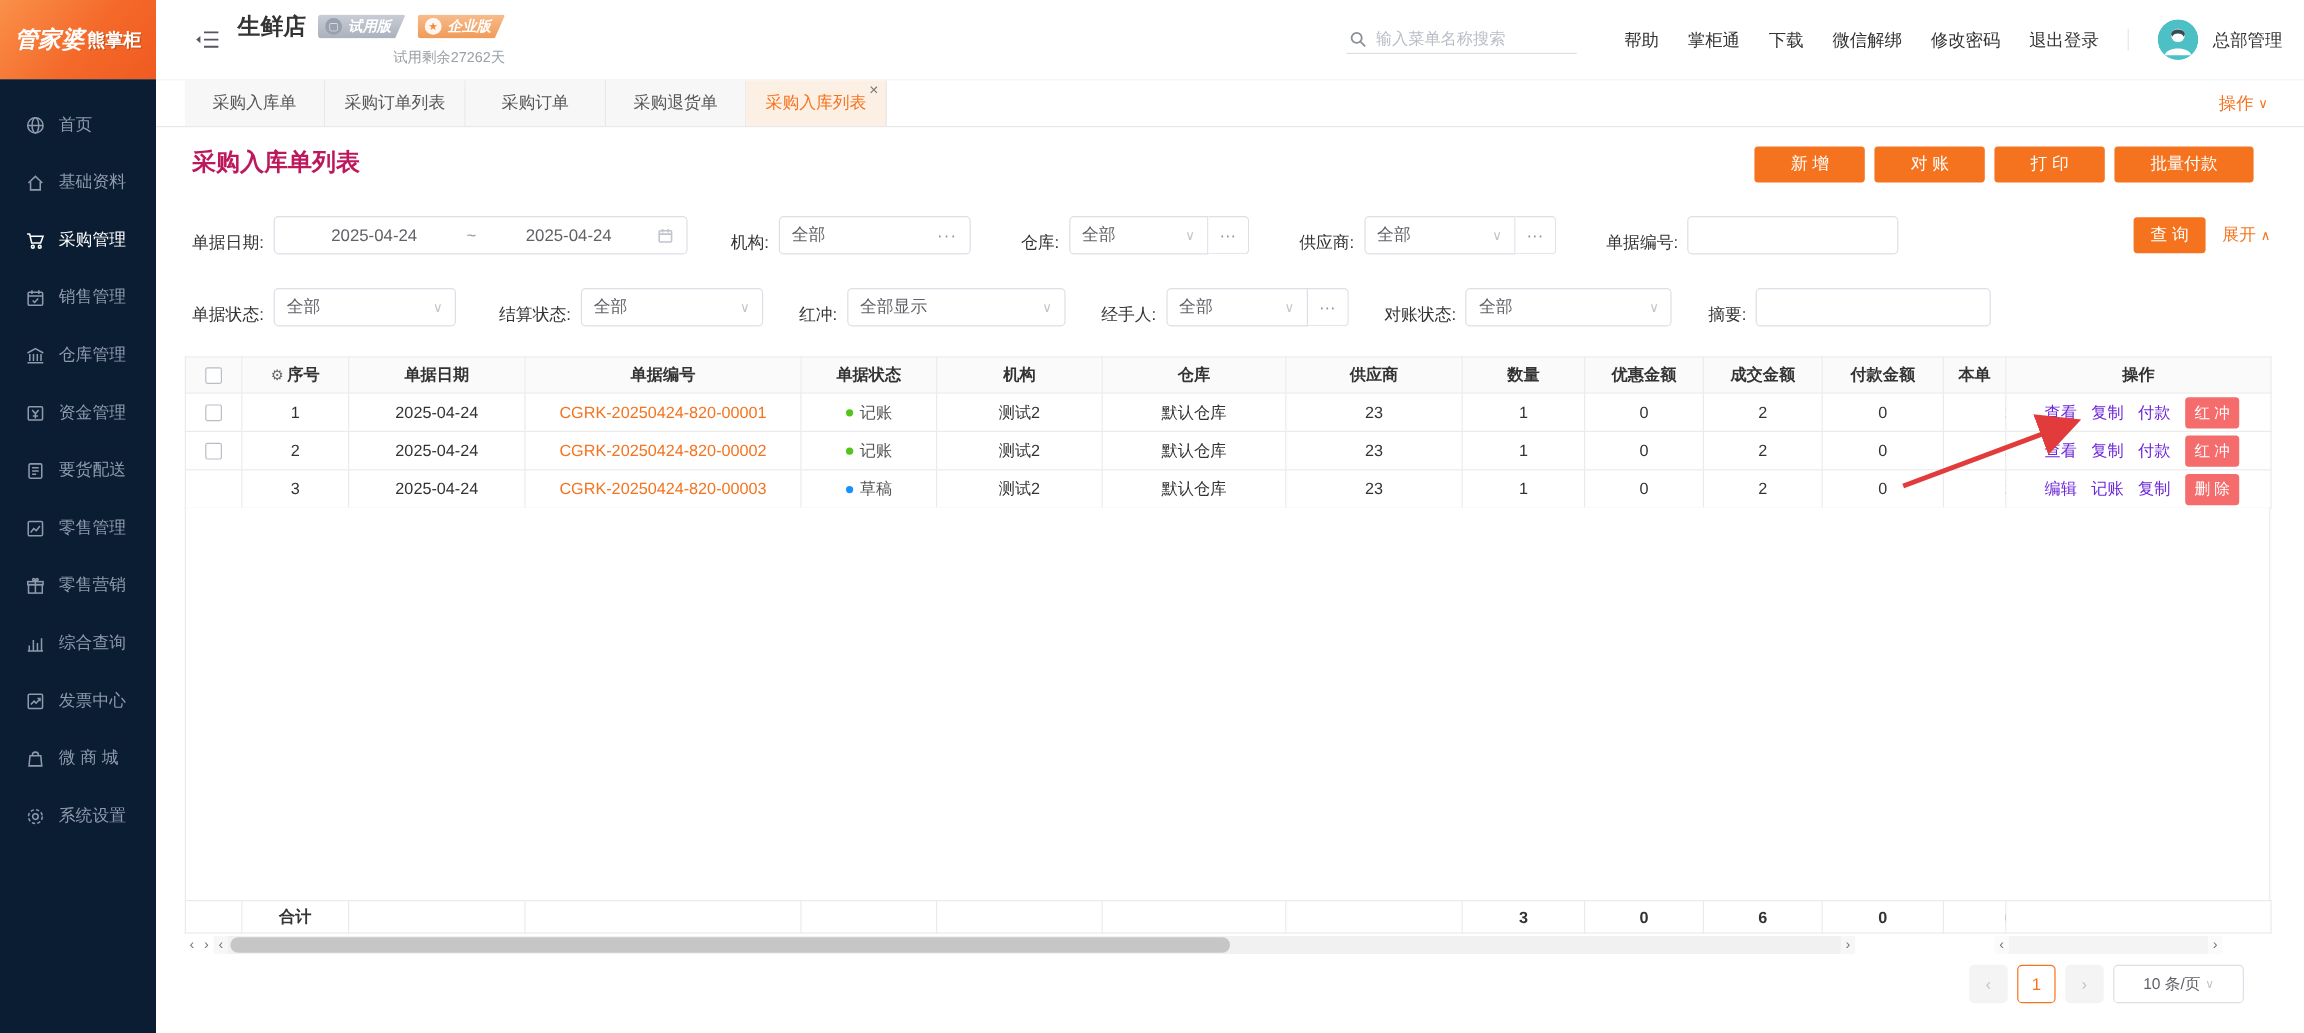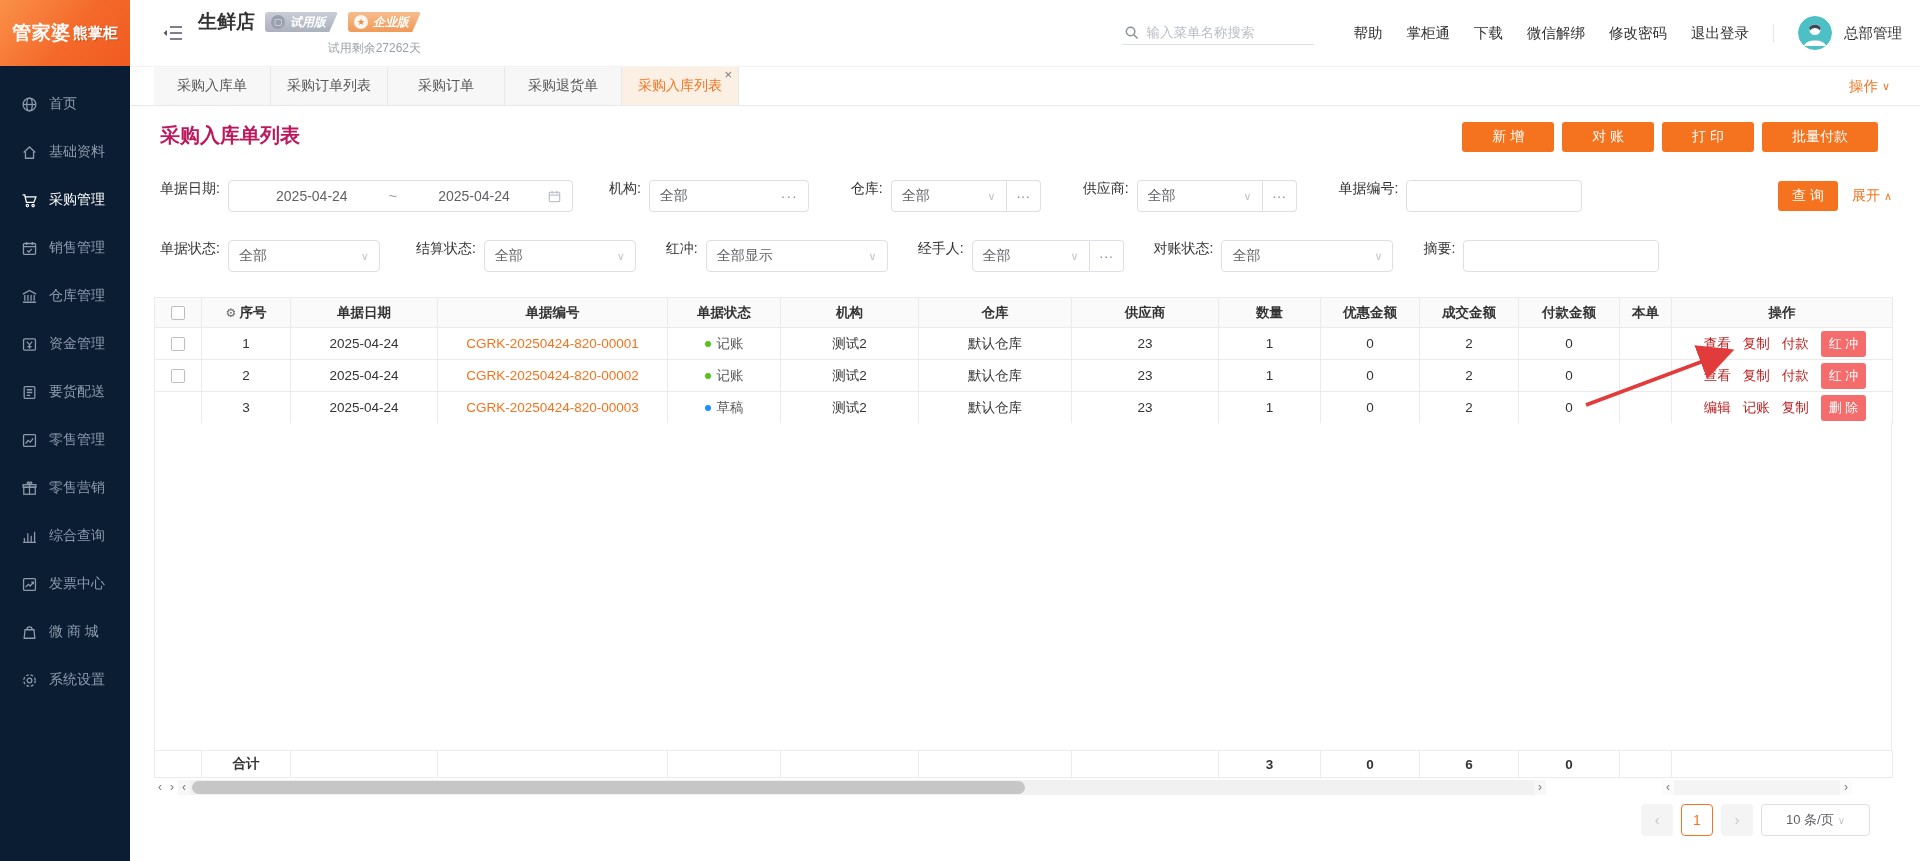--- a/index.html
+++ b/index.html
@@ -4,21 +4,21 @@
 <style>
   * { margin:0; padding:0; box-sizing:border-box; }
   html,body { width:1920px; height:861px; overflow:hidden; background:#fff;
     font-family:"Liberation Sans","DejaVu Sans",sans-serif; font-size:14px; color:#333; }
   .abs { position:absolute; }
 
   
   .logo { left:0; top:0; width:130px; height:66px;
     background:linear-gradient(130deg,#fa9049 0%,#f4692a 55%,#f05a20 100%);
     display:flex; align-items:center; justify-content:center; gap:2px; }
-  .logo .l1 { color:#fff; font-weight:800; font-size:19px; letter-spacing:.5px;}
+  .logo .l1 { color:#fff; font-weight:800; font-size:19px; font-style:italic; letter-spacing:.5px;}
   .logo .l2 { color:#fff; font-weight:700; font-size:15px; text-shadow:1px 1px 0 rgba(120,40,0,.35);}
   .sidebar { left:0; top:66px; width:130px; height:795px; background:#0b1d33; padding-top:14px; }
   .side-item { height:48px; display:flex; align-items:center; gap:11px; padding-left:21px;
     color:#8e9aac; cursor:pointer; }
   .side-item.active { color:#ffffff; }
   .side-item .icn { width:17px; height:17px; display:inline-flex; }
   .side-item .icn svg { width:17px; height:17px; stroke:currentColor; fill:none; stroke-width:1.2; }
 
   
   .topbar { left:130px; top:0; width:1790px; height:66px; background:#fff; }
@@ -59,21 +59,21 @@
     gap:4px; color:#f5731e; font-size:14.5px; cursor:pointer; }
   .tab-action .crt { font-size:11px; }
 
   
   .page-title { left:160px; top:122px; font-size:20px; font-weight:700; color:#be185d; }
   .head-btns { top:122px; right:42px; display:flex; gap:8px; }
   .obtn { height:30px; padding:0 30px; background:#f5731e; color:#fff; border:none; border-radius:3px;
     font-size:14px; cursor:pointer; white-space:nowrap; }
 
   
-  .frow { display:flex; align-items:flex-start; height:32px; }
+  .frow { display:flex; align-items:flex-end; height:32px; }
   .frow1 { left:160px; top:180px; }
   .frow2 { left:160px; top:240px; }
   .flabel { color:#333; margin-right:8px; white-space:nowrap; }
   .fgap36 { width:36px; } .fgap44 { width:42px; } .fgap30 { width:30px; }
   .ctrl { height:32px; border:1px solid #dcdfe6; border-radius:4px; background:#fff;
     display:flex; align-items:center; color:#606266; font-size:14px; cursor:pointer; }
   .datebox { width:345px; padding:0 10px; }
   .datebox .d { flex:1; text-align:center; }
   .datebox .tld { color:#999; padding:0 4px; }
   .datebox svg { width:15px; height:15px; stroke:#c0c4cc; fill:none; stroke-width:1.4; }
@@ -99,21 +99,21 @@
   table.grid tbody td { height:32px; }
   .gridhead { left:154px; top:297px; }
   .gearg { color:#666; font-size:12px; margin-right:3px; }
   .cbx { width:14px; height:14px; appearance:none; -webkit-appearance:none; border:1px solid #b9bdc5;
     border-radius:2px; background:#fff; vertical-align:middle; cursor:pointer; }
   .docno { color:#f5731e; cursor:pointer; }
   .stat { display:inline-flex; align-items:center; gap:6px; color:#555; }
   .dot { width:6px; height:6px; border-radius:50%; display:inline-block; }
   .dot.green { background:#52c41a; } .dot.blue { background:#1890ff; }
   td.ops { }
-  .oplink { color:#b91c1c; cursor:pointer; margin:0 6px; font-size:13.5px; }
+  .oplink { color:#6d28d9; cursor:pointer; margin:0 6px; font-size:13.5px; }
   .dbtn { background:#f56c6c; color:#fff; border:none; border-radius:3px; padding:4px 8px;
     font-size:13px; cursor:pointer; margin-left:6px; }
   td.clipnum span { display:block; text-align:right; margin-right:-7px; }
   .spacer { left:154px; top:423px; width:1738px; height:327px;
     border-left:1px solid #ebebeb; border-right:1px solid #ebebeb; background:#fff; }
   .gridtot { left:154px; top:750px; }
   table.grid td.tot { height:27px; font-weight:700; }
 
   
   .scrollrow { left:154px; top:779px; width:1738px; height:16px; display:flex; align-items:center; color:#8a8a8a; }

